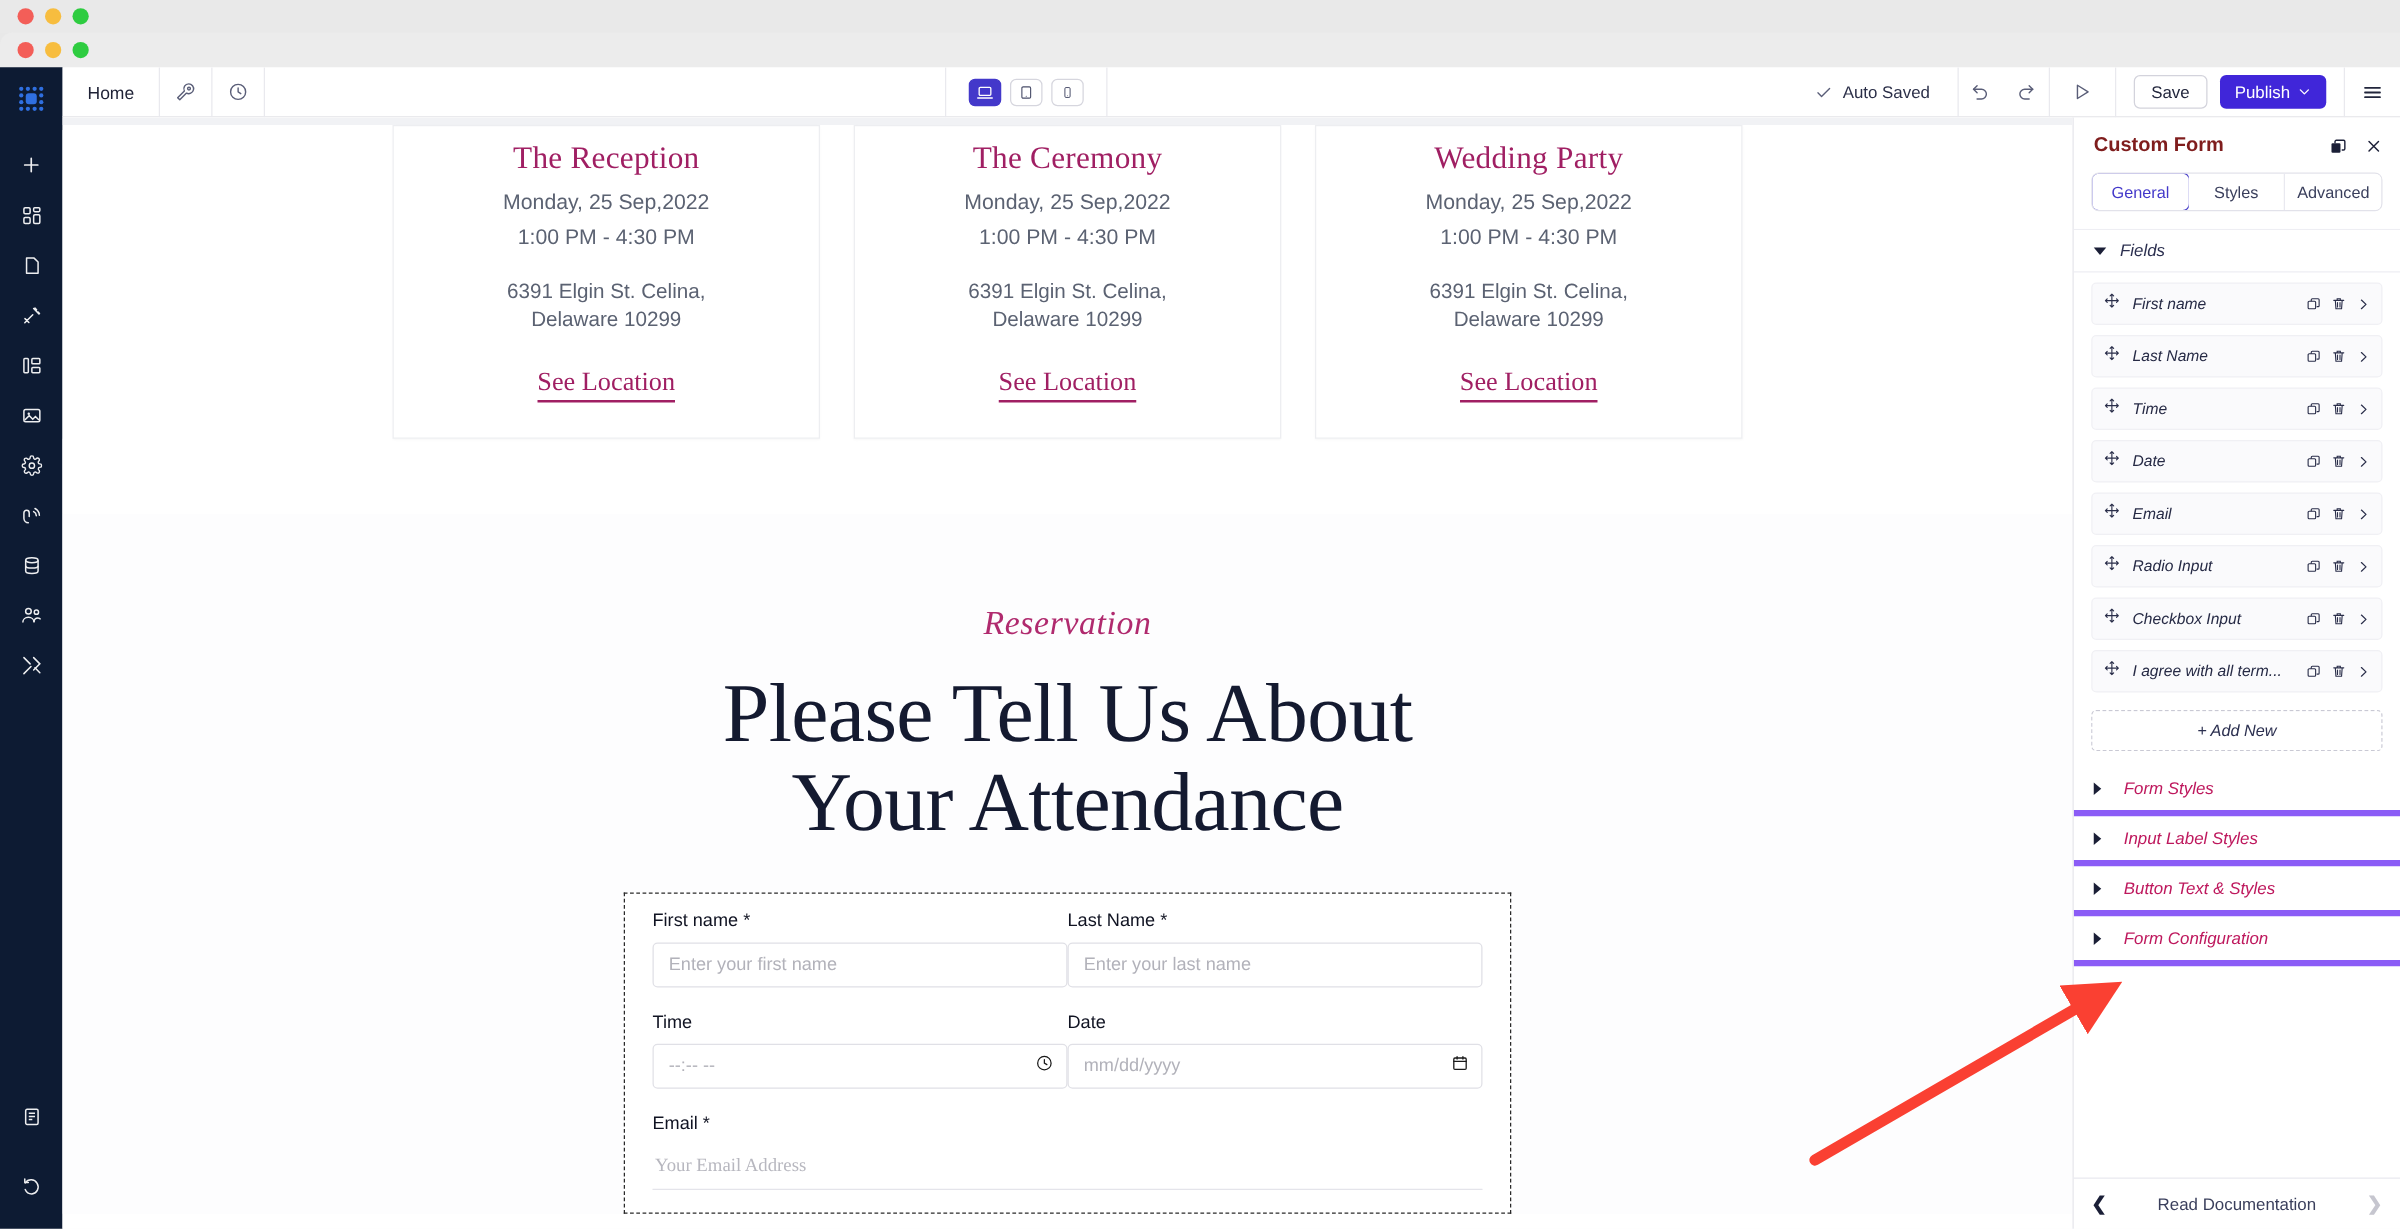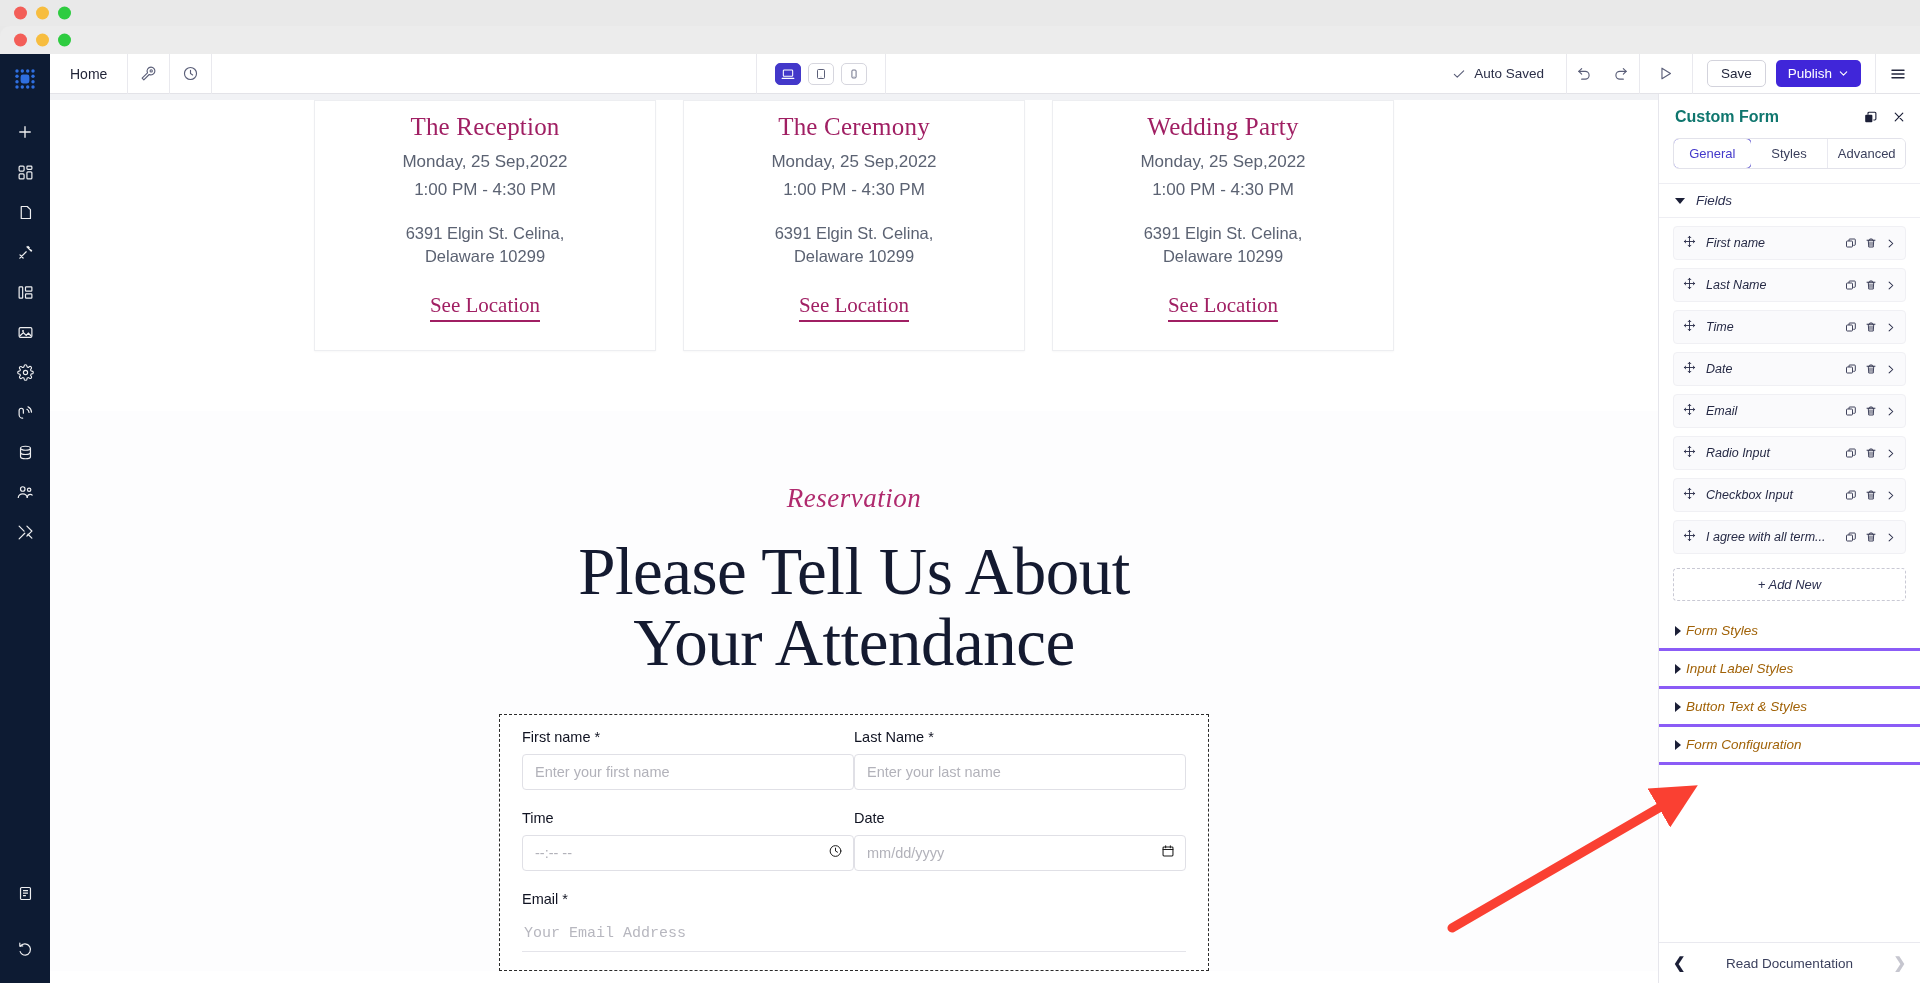--- a/index.html
+++ b/index.html
@@ -145,34 +145,34 @@
   .finput.with-icon { padding-right: 34px; }
   .fwrap { position: relative; }
   .fsuffix {
     position: absolute; right: 11px; top: 50%; transform: translateY(-50%);
     color: #1a1a1a; pointer-events: none;
   }
   .fblock { margin-top: 20px; }
   .funder {
     width: 100%; height: 36px; border: none; border-bottom: 1px solid #e4e4ea;
     font-size: 15px; color: #ec4899; padding: 0 2px;
-    font-family: Liberation Mono, monospace; background: transparent;
+    font-family: Liberation Serif, serif; background: transparent;
   }
   .funder::placeholder { color: #b7b7bf; }
 
   
   .panel {
     position: absolute; right: 0; top: 40px; width: 262px; bottom: 0;
     background: #fff; border-left: 1px solid #e6e6ec;
     display: flex; flex-direction: column;
   }
   .panel-head {
     display: flex; align-items: center; padding: 14px 14px 12px 16px;
   }
-  .panel-title { font-size: 16px; font-weight: bold; color: #0f766e; flex: 1; }
+  .panel-title { font-size: 16px; font-weight: bold; color: #7f1d1d; flex: 1; }
   .panel-ico { color: #1b1f37; margin-left: 14px; cursor: pointer; display:flex; }
 
   .tabs {
     margin: 0 14px 0; display: flex; border: 1px solid #e2e2ea; border-radius: 6px; overflow: hidden;
   }
   .tab {
     flex: 1; text-align: center; font-size: 13px; color: #3a3f5c;
     padding: 7px 0; cursor: pointer; border-right: 1px solid #e9e9f0; background: #fff;
   }
   .tab:last-child { border-right: none; }
@@ -196,22 +196,22 @@
   }
   .field-name { flex: 1; font-size: 12.5px; color: #262a45; white-space: nowrap; overflow: hidden; text-overflow: ellipsis; }
   .field-acts { display: flex; align-items: center; gap: 8px; color: #2a2e4a; }
   .field-acts > span { display: flex; cursor: pointer; }
 
   .add-new {
     margin: 2px 14px 12px; border: 1px dashed #c9c9d4; border-radius: 4px;
     text-align: center; font-size: 13px; color: #2c3050; padding: 8px 0; cursor: pointer;
   }
   .sec-row {
-    display: flex; align-items: center; gap: 5px; padding: 10px 16px;
-    font-size: 13.5px; color: #a16207; border-bottom: 3px solid #8b5cf6; cursor: pointer;
+    display: flex; align-items: center; gap: 18px; padding: 10px 16px;
+    font-size: 13.5px; color: #be185d; border-bottom: 5px solid #8b5cf6; cursor: pointer;
   }
 
   .panel-foot {
     border-top: 1px solid #e9e9ef; display: flex; align-items: center;
     padding: 11px 14px; font-size: 13.5px; color: #3a3f5c;
   }
   .foot-arrow { color: #1b1f37; font-weight: bold; font-size: 15px; cursor: pointer; }
   .foot-arrow.dim { color: #c6c6cf; }
   .foot-label { flex: 1; text-align: center; cursor: pointer; }
 

